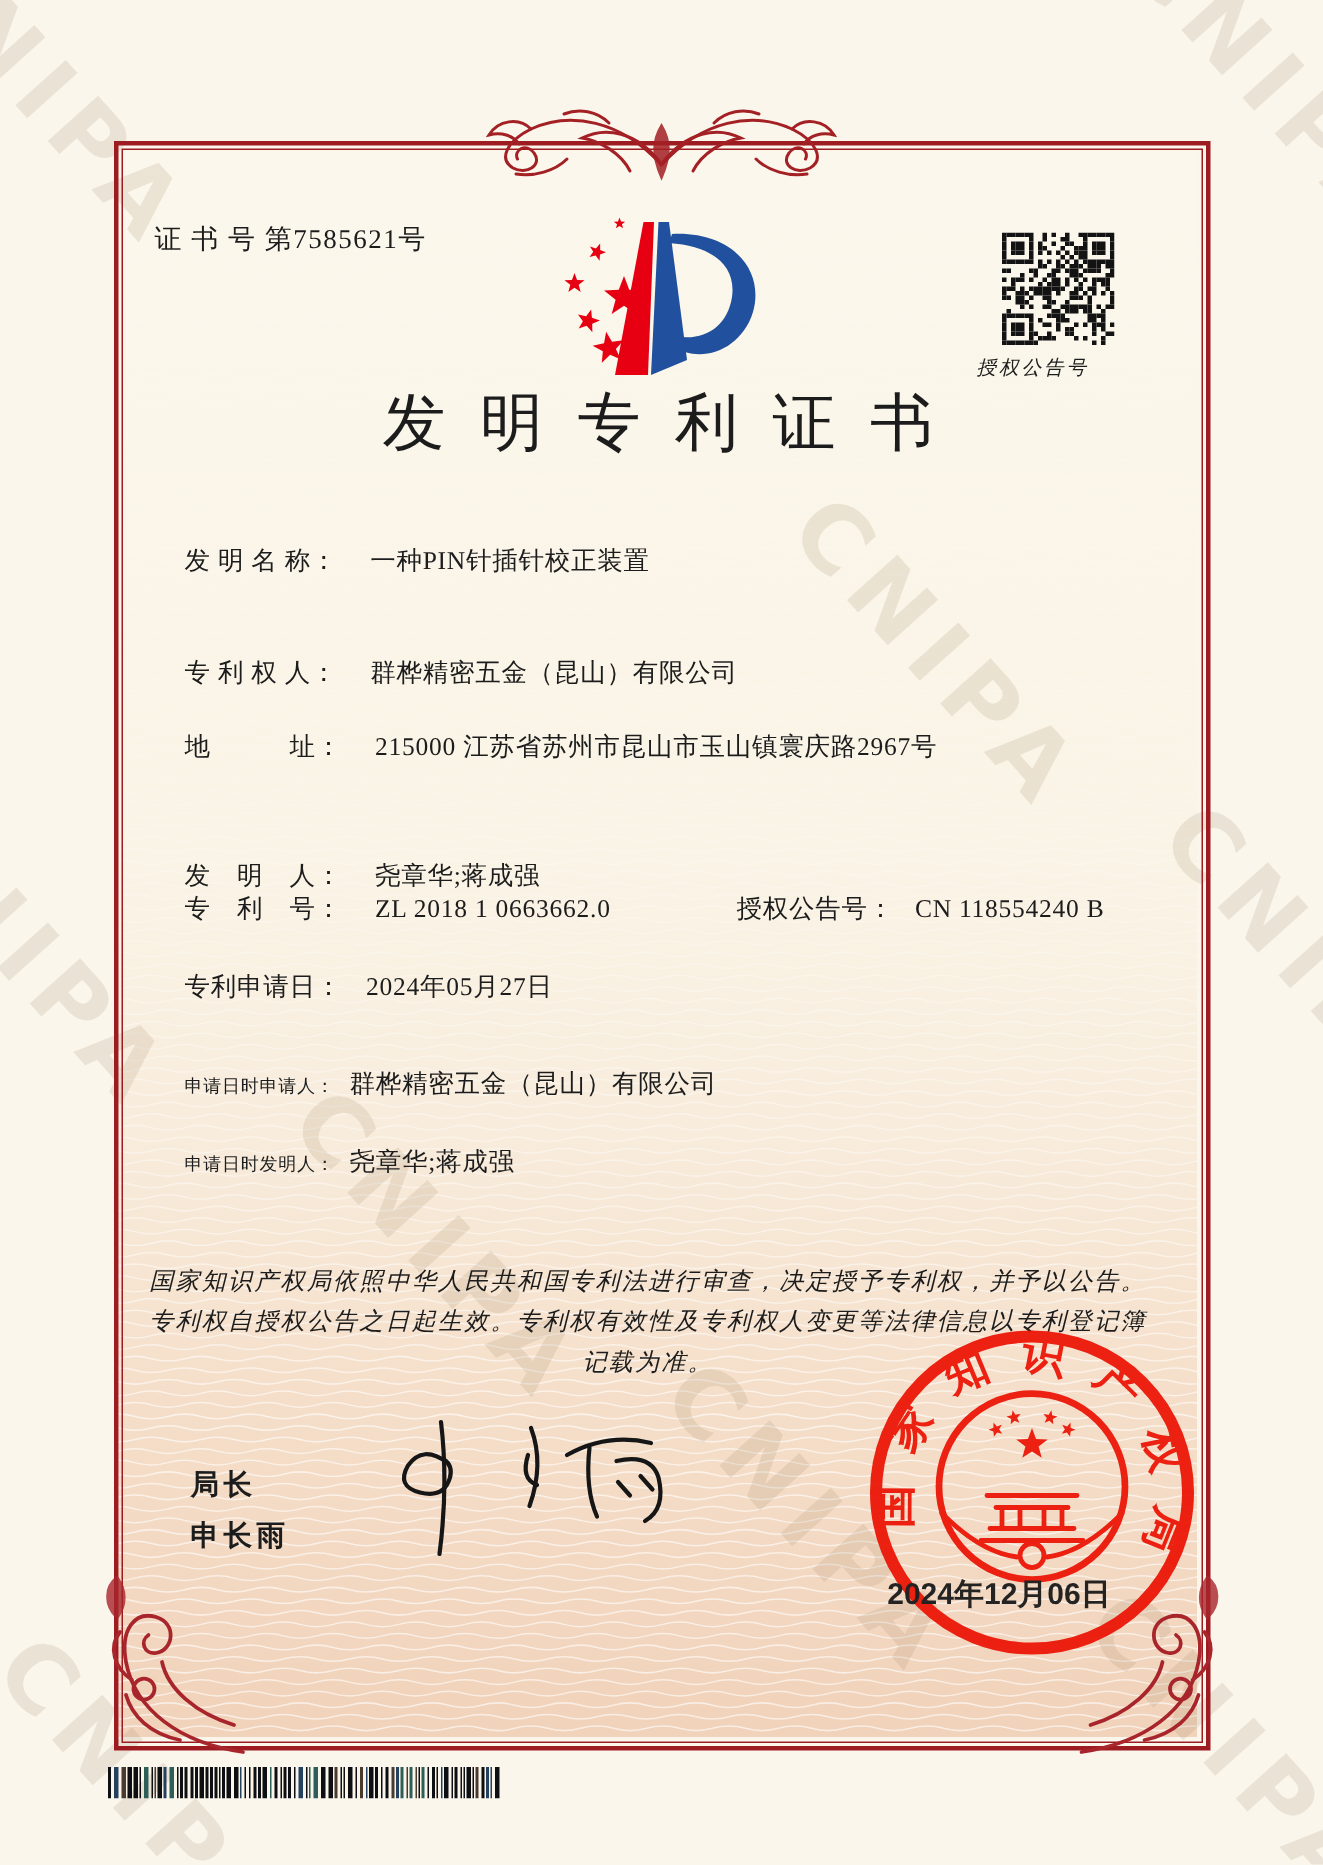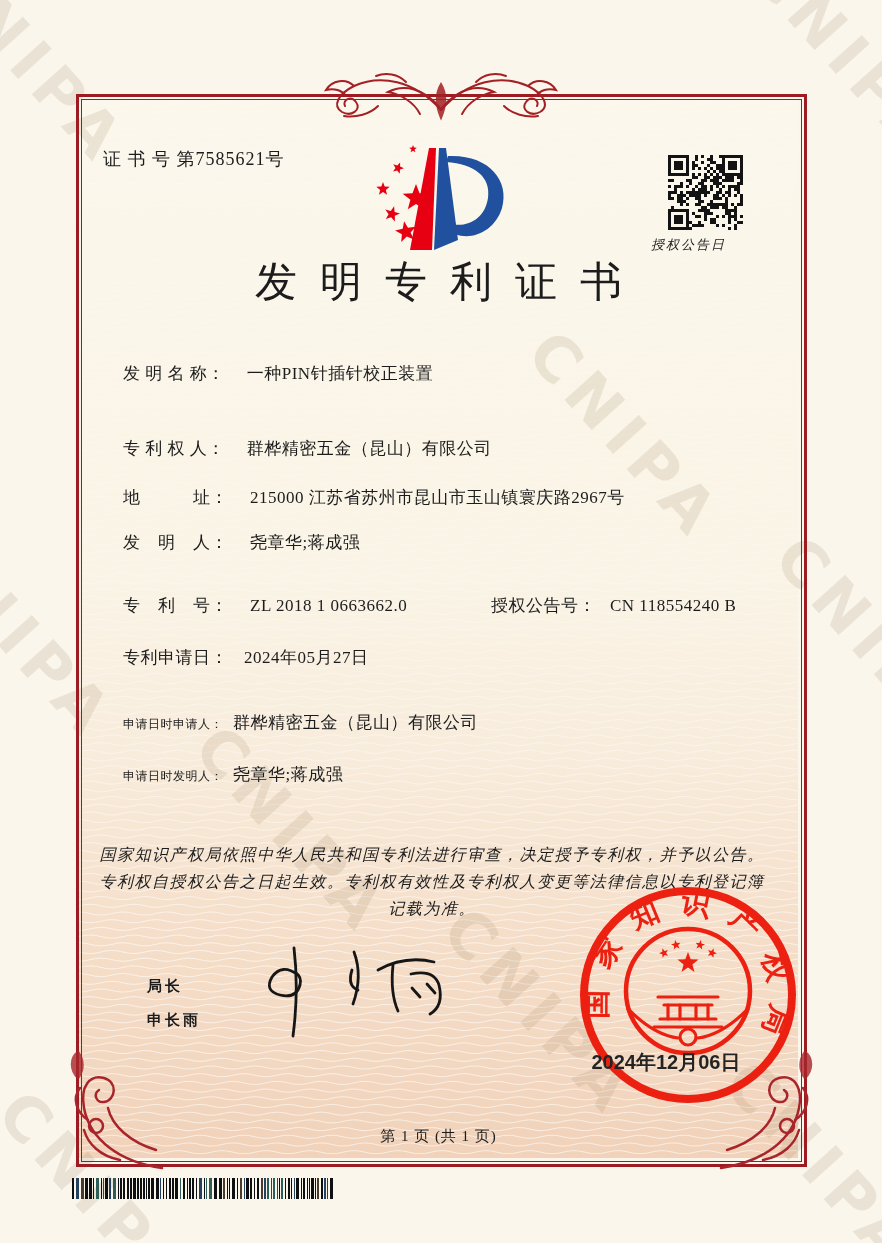--- a/index.html
+++ b/index.html
@@ -46,21 +46,21 @@
   .row.right-col .lab{min-width:0;}
   .row.right-col .val{margin-left:14px;}
   .row.wide{font-size:17px;}
   .row.wide .lab{min-width:0;font-size:12px;margin-top:16px;}
   .row.wide .val{margin-left:10px;}
   .statement{
     left:96px;top:841px;width:672px;text-align:center;
     font-size:16px;line-height:27px;font-style:italic;letter-spacing:1.5px;
   }
   .signer{font-family:Liberation Mono, monospace;font-weight:bold;
-    font-size:15px;letter-spacing:3px;margin-left:20px;}
+    font-size:19px;letter-spacing:3px;}
   .signer-title{left:127px;top:977px;}
   .signer-name{left:127px;top:1011px;}
   .signature{left:256px;top:940px;}
   .seal{left:572px;top:879px;z-index:4;opacity:0.95;}
   .footer{left:76px;top:1127px;width:725px;text-align:center;font-size:15px;letter-spacing:1px;}
   #barcode{position:absolute;left:72px;top:1178px;z-index:3;}
 </style>
 </head>
 <body>
 
@@ -594,34 +594,34 @@
       <rect x="3" y="72" width="3" height="3" fill="#131313"></rect>
       <rect x="6" y="72" width="3" height="3" fill="#131313"></rect>
       <rect x="9" y="72" width="3" height="3" fill="#131313"></rect>
       <rect x="12" y="72" width="3" height="3" fill="#131313"></rect>
       <rect x="15" y="72" width="3" height="3" fill="#131313"></rect>
       <rect x="18" y="72" width="3" height="3" fill="#131313"></rect>
       <rect x="21" y="72" width="3" height="3" fill="#131313"></rect>
       <rect x="60" y="72" width="3" height="3" fill="#131313"></rect>
       <rect x="66" y="72" width="3" height="3" fill="#131313"></rect>
     </svg>
-  <div class="abs qr-label">授权公告日</div>
+  <div class="abs qr-label">授权公告号</div>
 
   <div class="abs title">发明专利证书</div>
 
   <div class="row" style="top:362px">
     <span class="lab">发 明 名 称：</span><span class="val">一种PIN针插针校正装置</span>
   </div>
   <div class="row" style="top:437px">
     <span class="lab">专 利 权 人：</span><span class="val">群桦精密五金（昆山）有限公司</span>
   </div>
   <div class="row" style="top:486px">
     <span class="lab">地　　　址：</span><span class="val">215000 江苏省苏州市昆山市玉山镇寰庆路2967号</span>
   </div>
-  <div class="row" style="top:531px">
+  <div class="row" style="top:572px">
     <span class="lab">发　明　人：</span><span class="val">尧章华;蒋成强</span>
   </div>
   <div class="row" style="top:594px">
     <span class="lab">专　利　号：</span><span class="val">ZL 2018 1 0663662.0</span>
   </div>
   <div class="row right-col" style="top:594px">
     <span class="lab">授权公告号：</span><span class="val">CN 118554240 B</span>
   </div>
   <div class="row nolab" style="top:646px">
     <span class="lab">专利申请日：</span><span class="val">2024年05月27日</span>
@@ -677,21 +677,20 @@
       <path d="M96,126 V140 M108,126 V140 M124,126 V140 M136,126 V140"></path>
       <path d="M88,140 H144"></path>
       <path d="M82,148 H150"></path>
       <circle cx="116" cy="158" r="8"></circle>
       <path d="M56,130 Q82,156 106,159"></path>
       <path d="M176,130 Q150,156 126,159"></path>
     </g>
     <text x="94" y="190" text-anchor="middle" font-size="20" font-weight="bold" fill="#1a1a1a" font-family="Liberation Sans, DejaVu Sans, sans-serif">2024年12月06日</text>
   </svg>
 
-  <div class="abs footer">第 1 页 (共 1 页)</div>
 </div>
 
 <svg id="barcode" width="262" height="21" viewBox="0 0 262 21">
     <rect x="0" y="0" width="2" height="21" fill="#0d0f13"></rect>
     <rect x="4" y="0" width="3" height="21" fill="#24415f"></rect>
     <rect x="9" y="0" width="3" height="21" fill="#4a3b2e"></rect>
     <rect x="13" y="0" width="3" height="21" fill="#0d0f13"></rect>
     <rect x="17" y="0" width="3" height="21" fill="#0d0f13"></rect>
     <rect x="21" y="0" width="1" height="21" fill="#0d0f13"></rect>
     <rect x="24" y="0" width="3" height="21" fill="#2e5e57"></rect>

